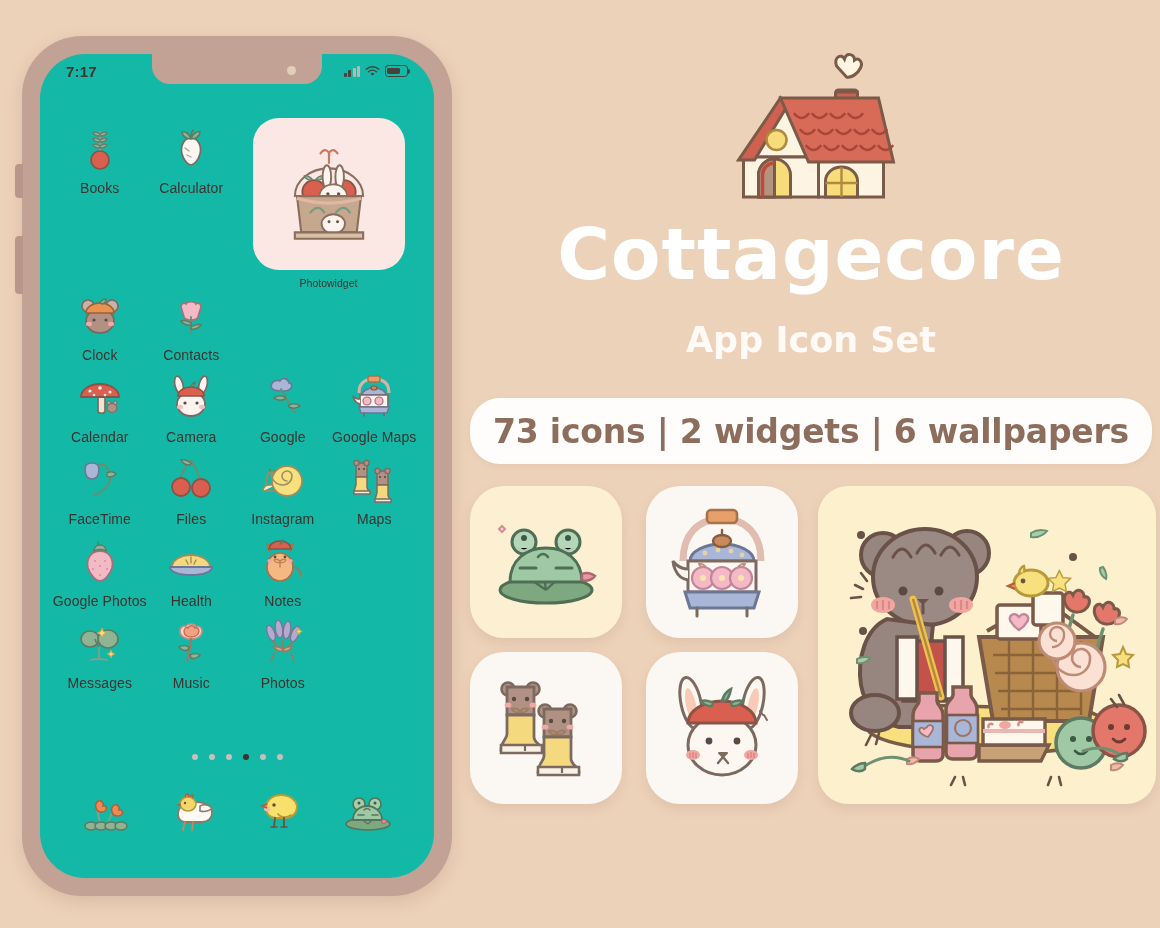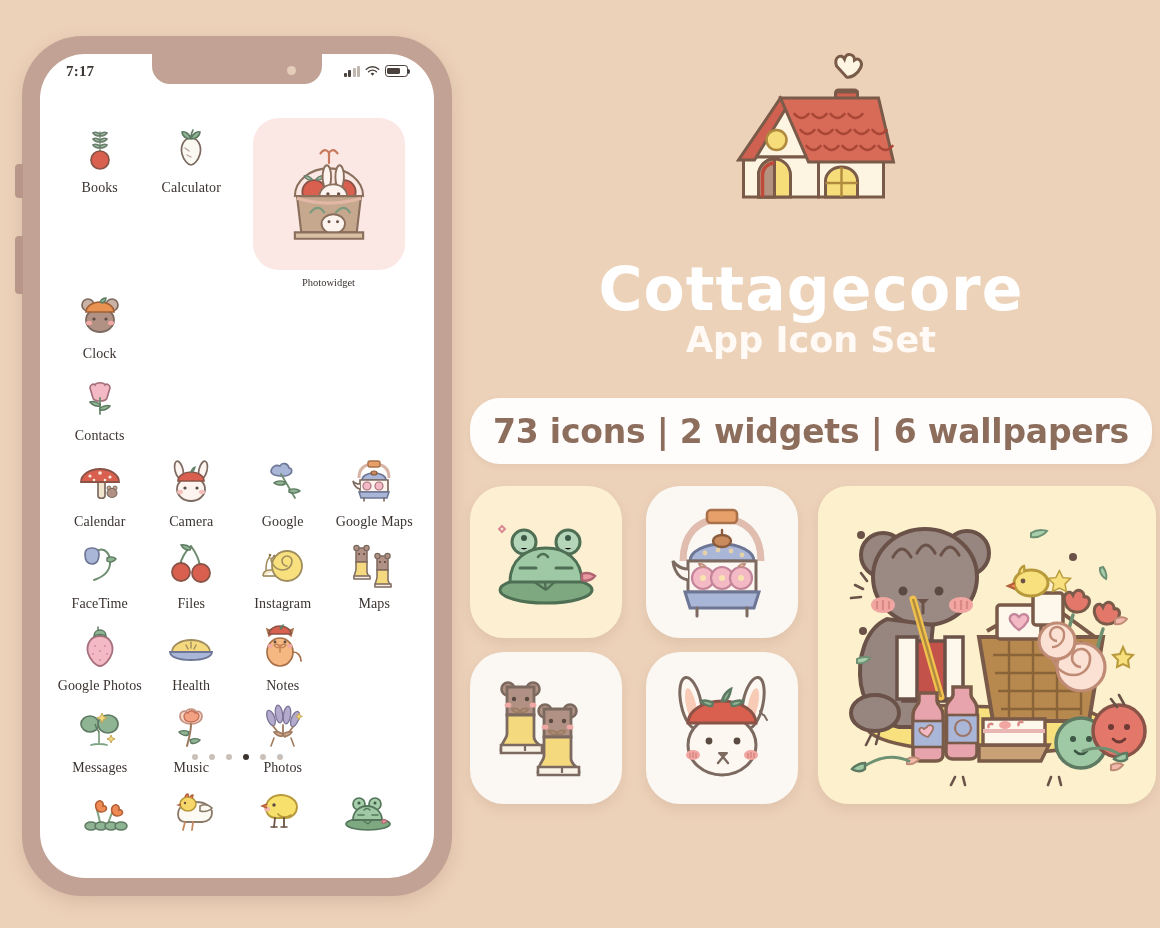--- a/index.html
+++ b/index.html
@@ -26,24 +26,23 @@
     content:""; position:absolute; left:-7px; top:200px;
     width:8px; height:58px; background:#b9968a; border-radius:4px 0 0 4px;
   }
   .phone-frame::before{
     content:""; position:absolute; left:-7px; top:128px;
     width:8px; height:34px; background:#b9968a; border-radius:4px 0 0 4px;
   }
   .phone-screen {
     position: absolute;
     left: 18px; top: 18px; right: 18px; bottom: 18px;
-    background: #ffffff;
+    background: #14b8a6;
     border-radius: 45px;
     overflow: hidden;
-    font-family: Liberation Serif, serif;
   }
   .notch {
     position: absolute; left: 50%; transform: translateX(-50%);
     top: 0; width: 170px; height: 30px;
     background: #c2a294;
     border-radius: 0 0 18px 18px;
   }
   .notch .cam {
     position:absolute; right: 26px; top: 12px;
     width: 9px; height: 9px; border-radius: 50%;
@@ -109,22 +108,22 @@
   }
   .dock .art { width: 54px; height: 54px; }
 
   
   .right {
     position: absolute; left: 462px; top: 0; width: 698px; height: 928px;
   }
   .cottage { position:absolute; left: 50%; transform: translateX(-50%); top: 52px; }
   .title {
     position:absolute; top: 218px; left:0; right:0; text-align:center;
-    font-size: 60px; font-weight: 700; color: #ffffff; letter-spacing: 1px;
-    line-height: 1; font-family: "DejaVu Sans", sans-serif; margin-top: 41px;
+    font-size: 72px; font-weight: 700; color: #ffffff; letter-spacing: 1px;
+    line-height: 1; font-family: "DejaVu Sans", sans-serif;
   }
   .subtitle {
     position:absolute; top: 320px; left:0; right:0; text-align:center;
     font-size: 35px; font-weight: 700; color: #fffaf6;
     font-family: "DejaVu Sans", sans-serif;
   }
   .badge {
     position:absolute; top: 398px; left: 8px; right: 8px;
     height: 66px; background:#fffdfb; border-radius: 30px;
     display:flex; align-items:center; justify-content:center;
@@ -234,21 +233,21 @@
               <ellipse cx="64" cy="88" rx="11" ry="9" fill="#fdf4ef" stroke="#8a6f5c" stroke-width="1.8"></ellipse>
               <circle cx="60" cy="86" r="1.4" fill="#6b5244"></circle>
                 <circle cx="68" cy="86" r="1.4" fill="#6b5244"></circle>
               <path d="M28 96h64v6H28z" fill="#d9bfa4" stroke="#8a6f5c" stroke-width="2"></path>
             </svg>
           </div>
           <div class="lbl">Photowidget</div>
         </div>
       </div>
 
-      <div class="row" style="margin-top:-8px;flex-direction:column;">
+      <div class="row" style="margin-top:-8px;">
         <div class="cell">
           <div class="art">
             <svg viewBox="0 0 52 52" width="52" height="52">
               <circle cx="14" cy="17" r="6" fill="#c9b3a6" stroke="#7c6a60" stroke-width="1.7"></circle>
               <circle cx="38" cy="17" r="6" fill="#c9b3a6" stroke="#7c6a60" stroke-width="1.7"></circle>
               <ellipse cx="26" cy="32" rx="14" ry="12" fill="#b09184" stroke="#7c6a60" stroke-width="1.8"></ellipse>
               <path d="M12 24a14 10 0 0 1 28 0z" fill="#e89352" stroke="#a05f35" stroke-width="1.7"></path>
               <path d="M26 14c2-4 6-4 6-4s0 4-4 5z" fill="#8fb493" stroke="#5e7a62" stroke-width="1.4"></path>
               <circle cx="20" cy="31" r="1.6" fill="#5b4a42"></circle>
                 <circle cx="32" cy="31" r="1.6" fill="#5b4a42"></circle>

